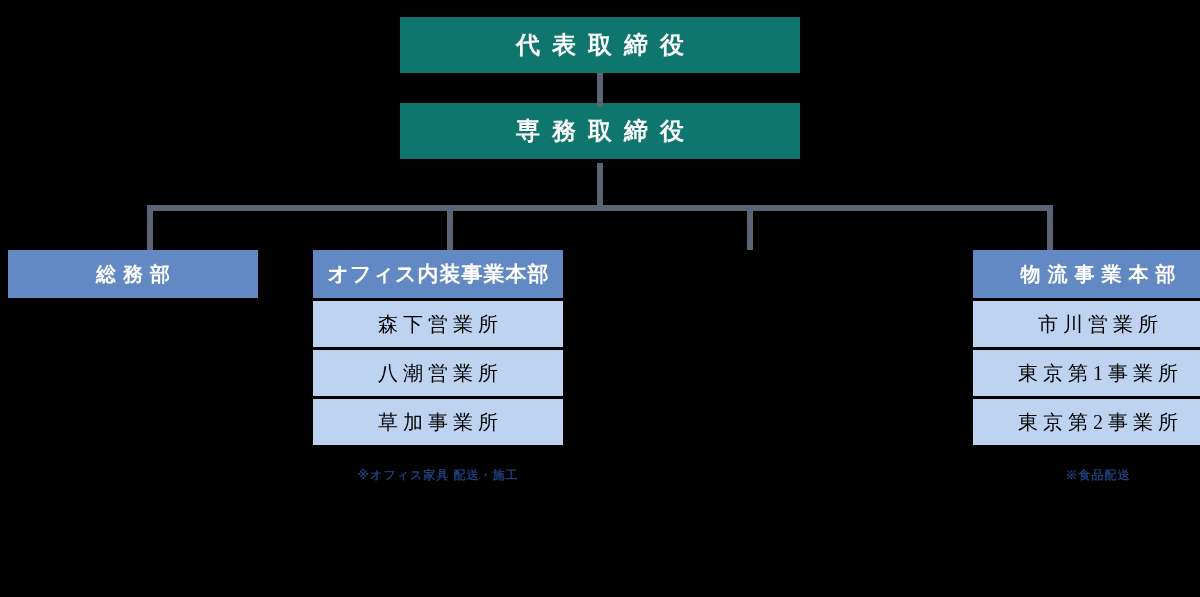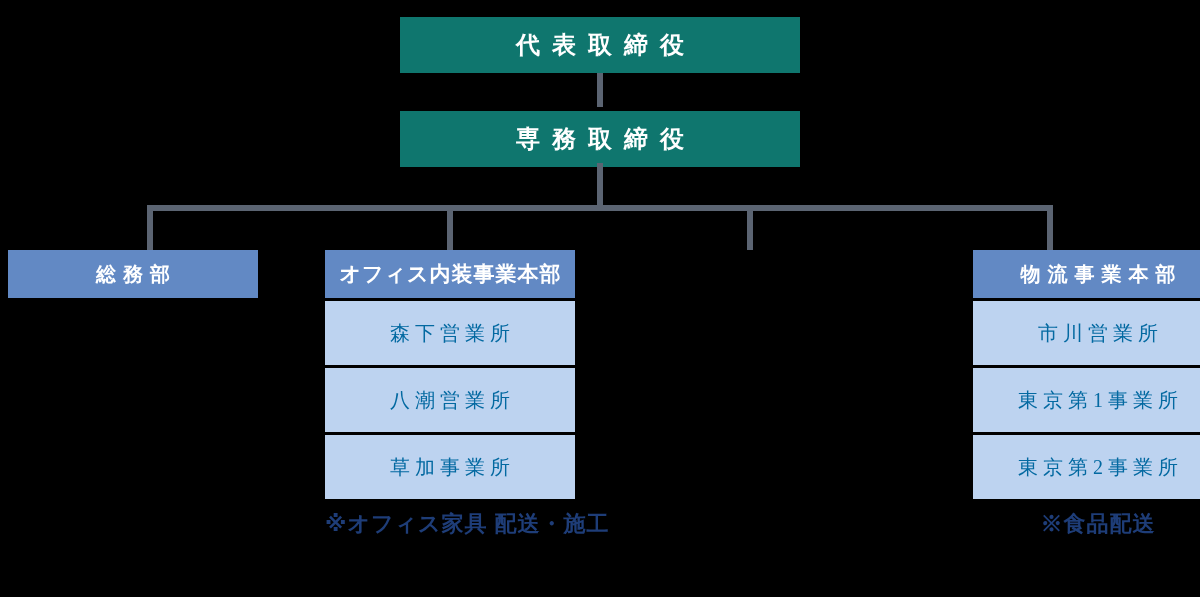--- a/index.html
+++ b/index.html
@@ -24,66 +24,66 @@
     width: 400px;
     height: 56px;
     background: #0f766e;
     color: #ffffff;
     font-weight: bold;
     font-size: 24px;
     letter-spacing: 12px;
     text-indent: 12px;
   }
   .exec.president { top: 17px; }
-  .exec.senior    { top: 111px; }
+  .exec.senior    { top: 103px; }
 
   .connector { position: absolute; background: #5b6472; }
   .stem-1  { left: 597px; top: 73px;  width: 6px;  height: 34px; }
   .stem-2  { left: 597px; top: 163px; width: 6px;  height: 48px; }
   .h-rail  { left: 147px; top: 205px; width: 906px; height: 6px; }
   .drop    { top: 205px; width: 6px; height: 45px; }
   .drop-1  { left: 147px; }
   .drop-2  { left: 447px; }
   .drop-3  { left: 747px; }
   .drop-4  { left: 1047px; }
 
   .dept-col { position: absolute; top: 250px; width: 250px; }
   .col-1 { left: 8px; }
-  .col-2 { left: 325px; }
+  .col-2 { left: 313px; }
   .col-3 { left: 625px; }
   .col-4 { left: 973px; font-family: Liberation Serif, serif; }
 
   .dept-header {
     height: 48px;
     background: #6289c4;
     color: #ffffff;
     font-weight: bold;
     font-size: 20px;
     letter-spacing: 7px;
     text-indent: 7px;
   }
   .dept-header.long {
     font-size: 21px;
     letter-spacing: 1px;
     text-indent: 1px;
   }
   .dept-item {
     margin-top: 3px;
-    height: 64px;
+    height: 46px;
     background: #bdd3f0;
-    color: #0369a1;
+    color: #000000;
     font-size: 20px;
     letter-spacing: 5px;
     text-indent: 5px;
   }
   .dept-note {
-    margin-top: 10px;
+    margin-top: 22px;
     text-align: center;
     color: #1e3d78;
-    font-size: 22px;
+    font-size: 12px;
     font-weight: bold;
     letter-spacing: 1px;
     white-space: nowrap;
   }
 </style>
 </head>
 <body>
 
 <div class="stage">
 

